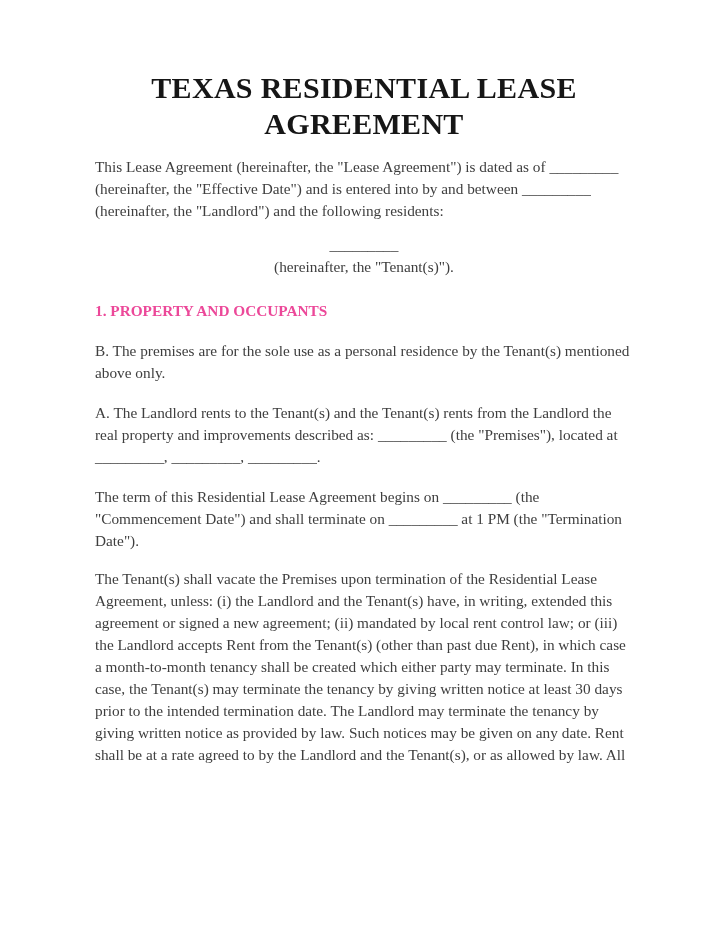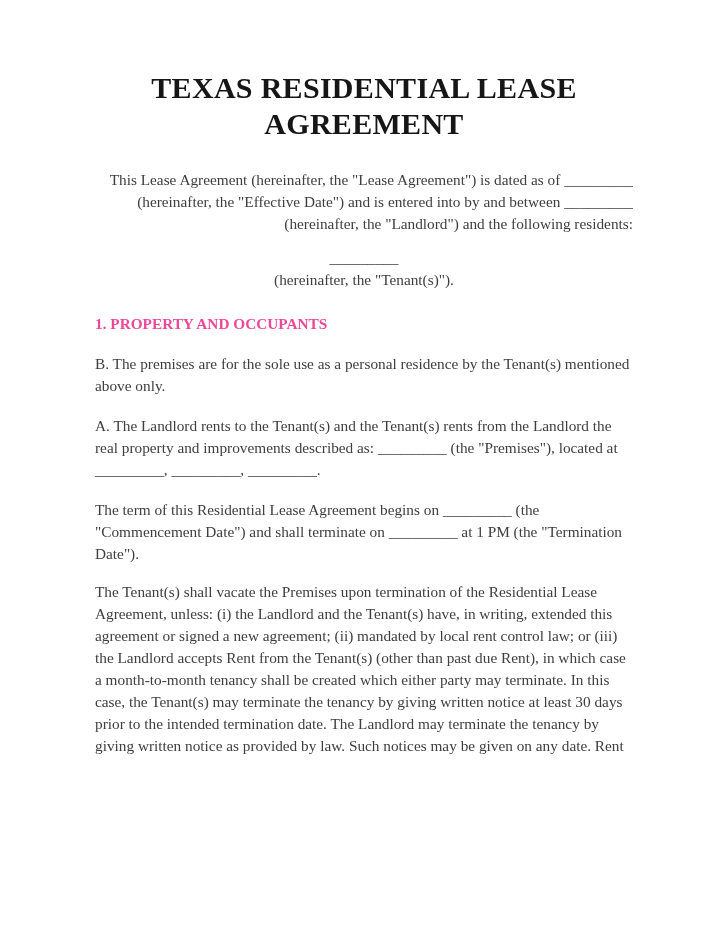--- a/index.html
+++ b/index.html
@@ -25,22 +25,22 @@
     margin: 0;
     font-size: 30px;
     line-height: 36px;
     font-weight: bold;
     text-align: center;
     color: #161616;
     letter-spacing: 0.3px;
   }
   p { margin: 0; }
   .intro {
-    margin-top: 27px;
-    text-align: right;
+    margin-top: 14px;
+    text-align: left;
   }
   .blank-center {
     margin-top: 12px;
     text-align: center;
   }
   .tenant-line {
     text-align: center;
   }
   .agree-line {
     margin-top: 18px;

